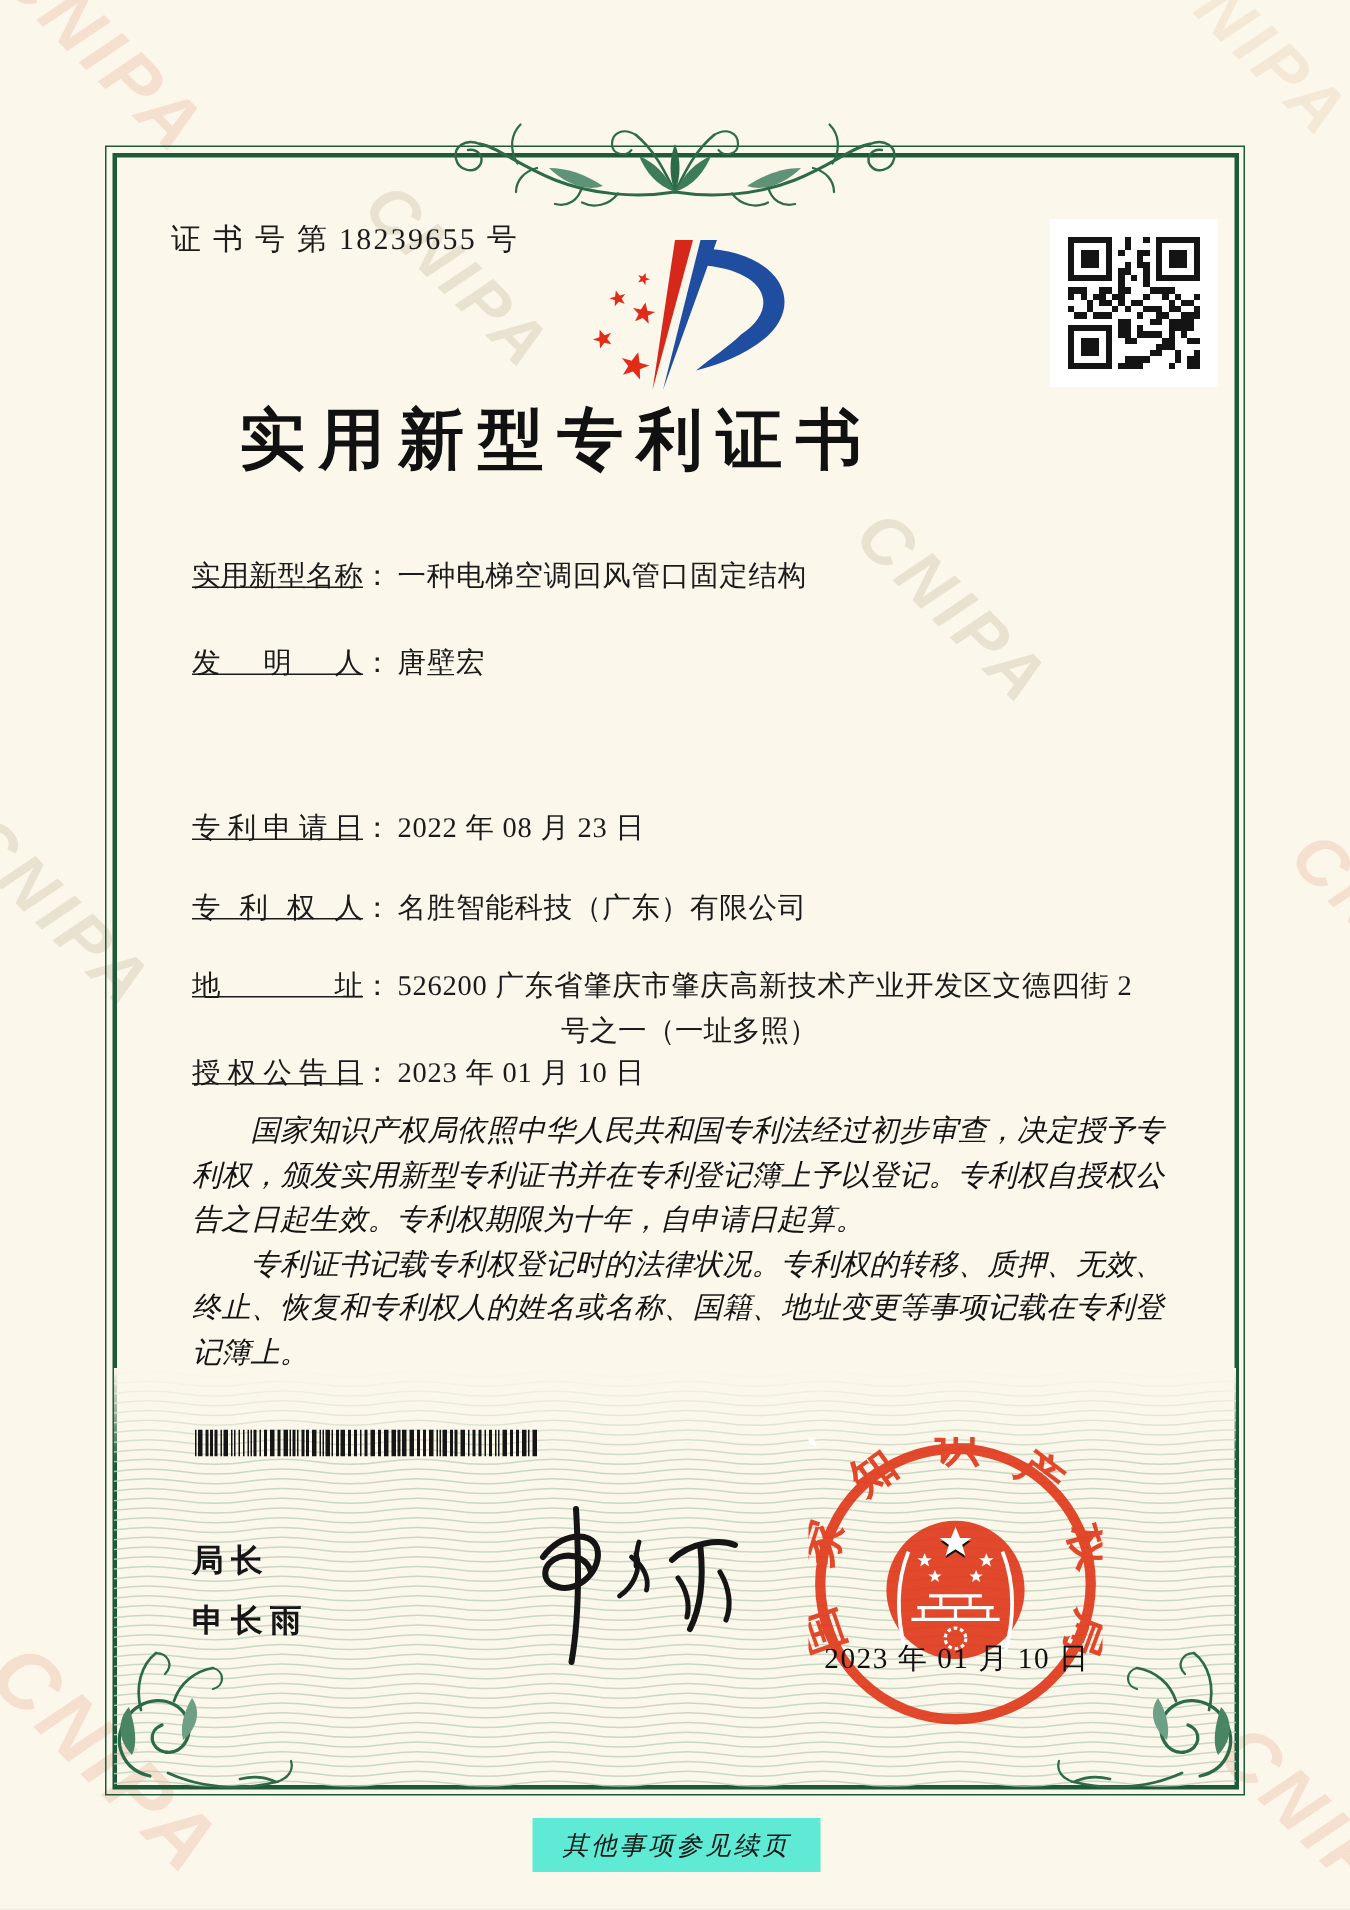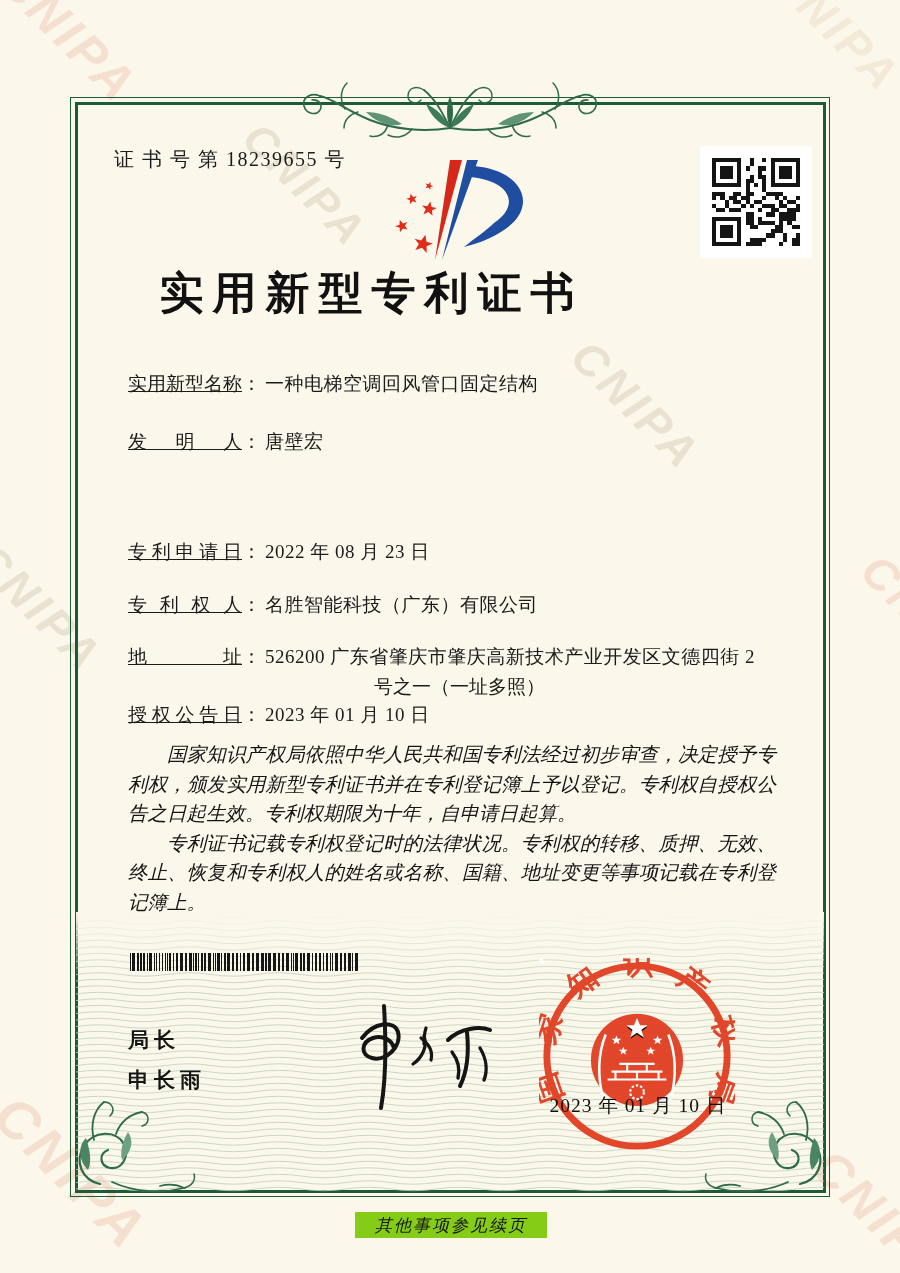--- a/index.html
+++ b/index.html
@@ -44,21 +44,21 @@
   .body-text p{margin:0; text-indent:2em;}
   
   .barcode{position:absolute; left:130px; top:953px;}
   .director{position:absolute; left:128px; font-size:21px; font-weight:600; letter-spacing:5px; color:#161616;}
   .sig{position:absolute; left:328px; top:998px;}
   .seal{position:absolute; left:539px; top:958px;}
   .seal-date{position:absolute; left:523px; top:1092px; width:230px; text-align:center;
              font-size:19.5px; color:#101010; letter-spacing:1px;}
   .page-footer{position:absolute; left:70px; top:1162px; width:758px; text-align:center;
                font-size:16.5px; color:#1d1d1d;}
-  .note-box{position:absolute; left:355px; top:1212px; width:192px; height:26px; background:#84cc16;
+  .note-box{position:absolute; left:355px; top:1212px; width:192px; height:36px; background:#5eead4;
             display:flex; align-items:center; justify-content:center;}
   .note-text{font-size:17px; font-style:italic; letter-spacing:2px; color:#161616;}
   .orn{position:absolute; pointer-events:none;}
 </style>
 </head>
 <body>
 
 <div class="page">
 
   <div class="wm pink" style="left:-18px; top:4px;    font-size:50px;">CNIPA</div>

